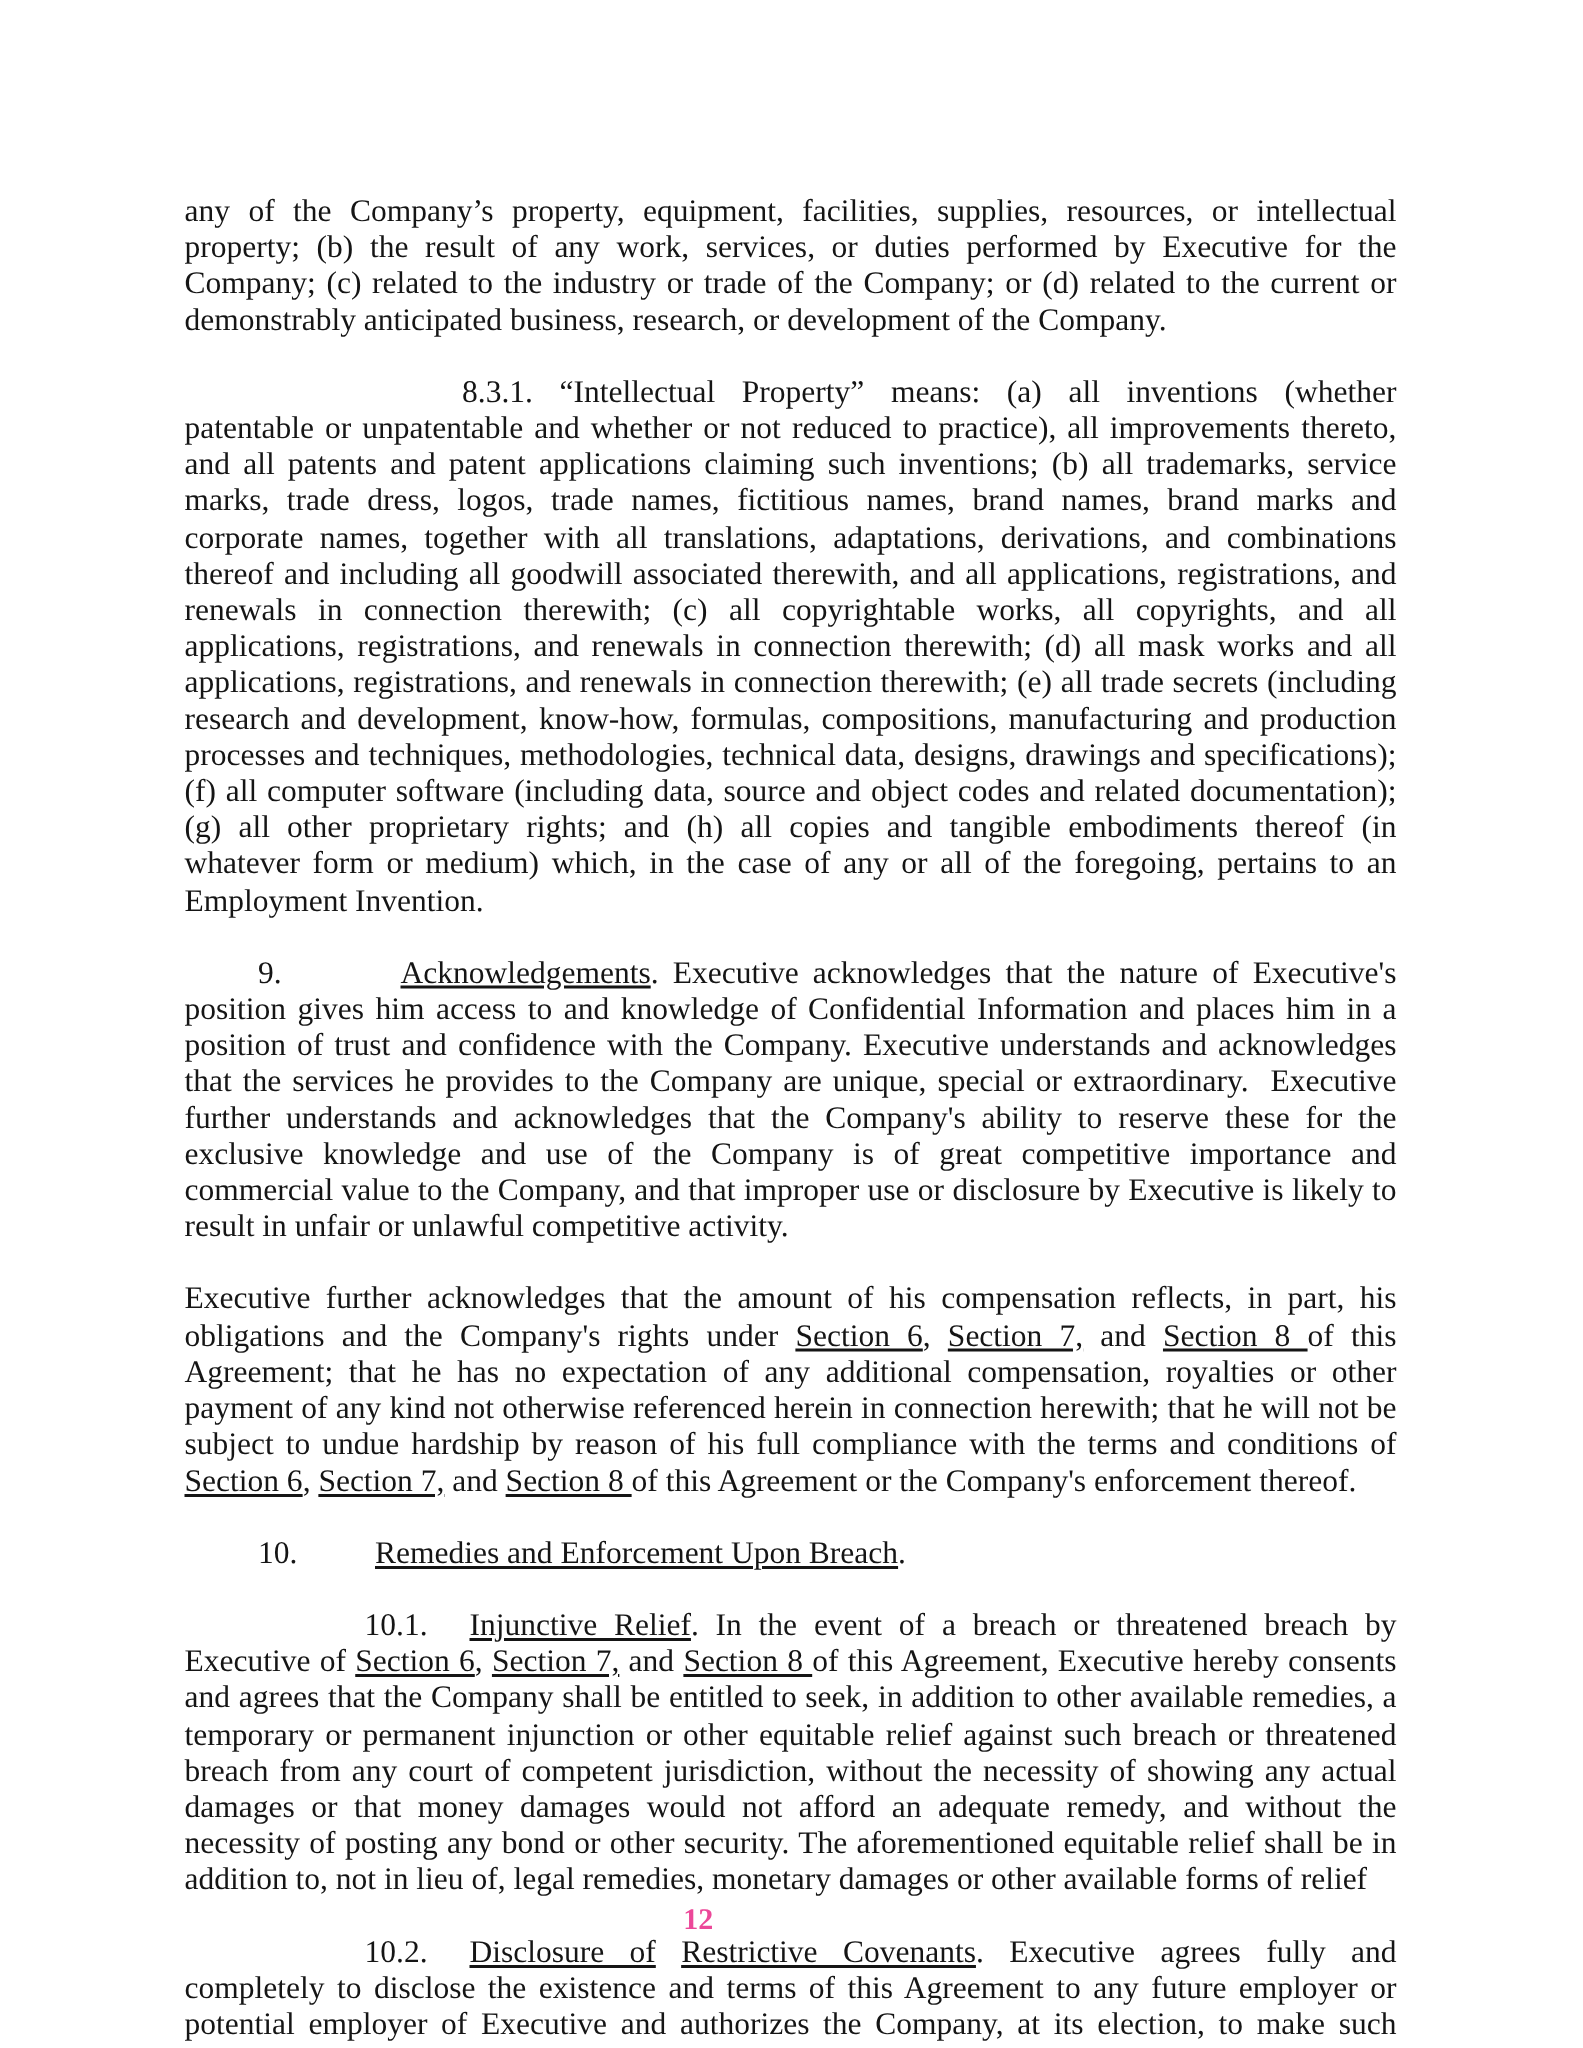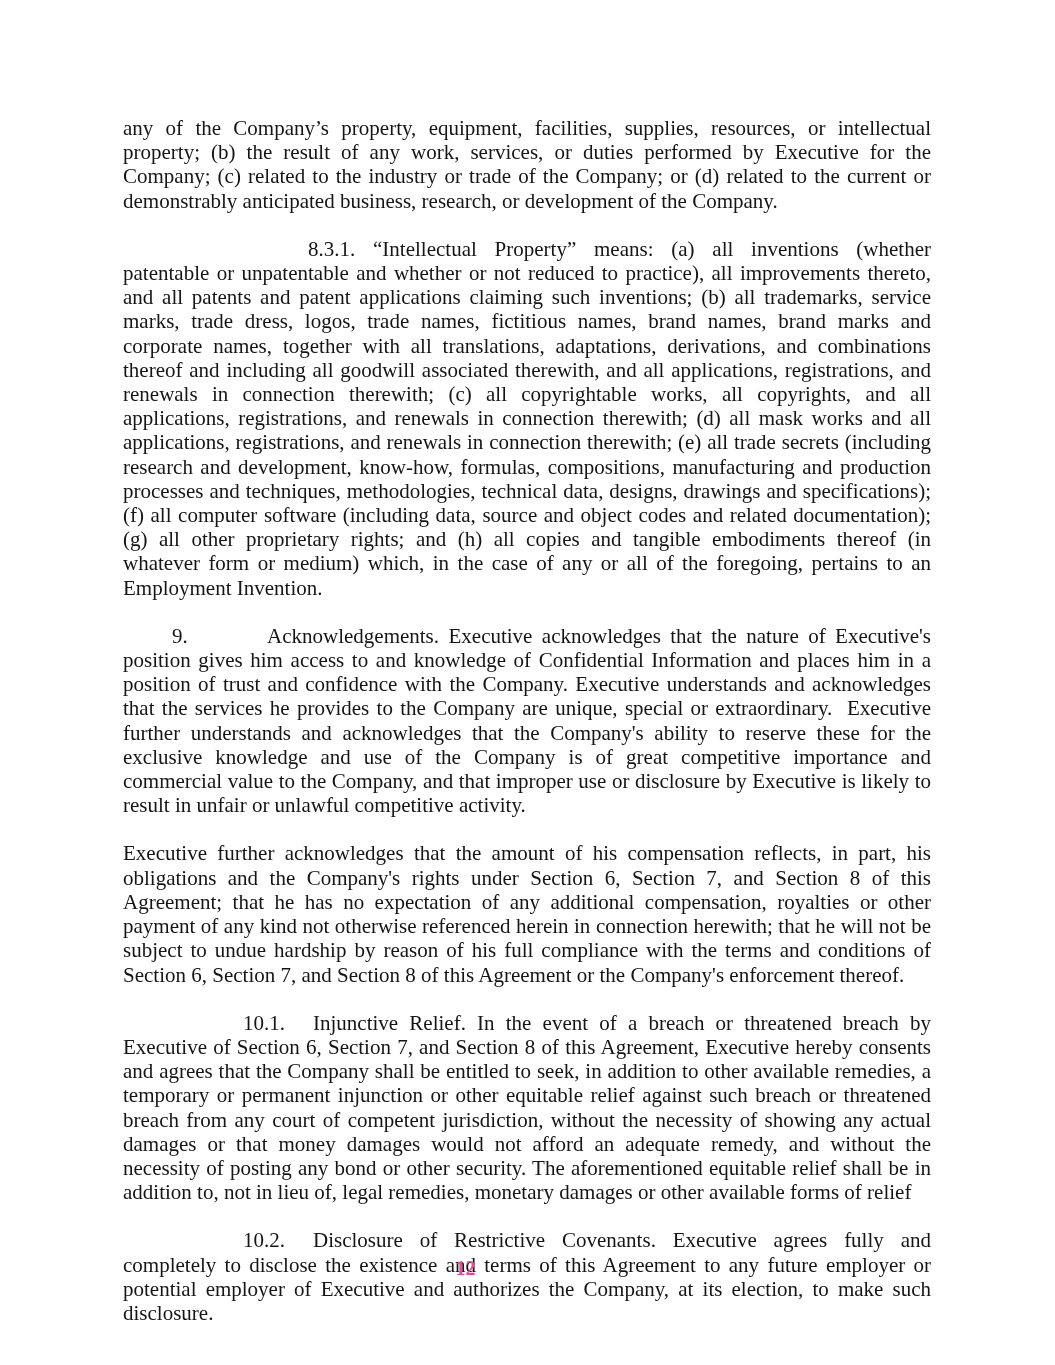--- a/index.html
+++ b/index.html
@@ -5,37 +5,37 @@
   html, body { margin: 0; padding: 0; }
   body {
     width: 1055px;
     height: 1365px;
     background: #ffffff;
     position: relative;
     overflow: hidden;
     font-family: "Liberation Serif", "DejaVu Serif", serif;
     color: #151515;
   }
-  main { position: absolute; inset: 0; }
+  main { position: absolute; inset: 0; margin-top: 12px; }
   #doc-body {
     position: absolute;
     left: 123px;
     top: 116px;
     width: 808px;
   }
   p.para {
     margin: 0 0 24px 0;
     font-size: 21px;
     line-height: 24.2px;
     text-align: justify;
     text-justify: inter-word;
   }
   span.num { display: inline-block; text-indent: 0; }
   .b { font-weight: normal; }
-  .u { }
+  .u { text-decoration: underline; }
   footer {
     position: absolute;
     top: 1256px;
     left: 0;
     width: 931px;
     text-align: center;
     font-size: 20px;
     line-height: 24px;
     font-weight: bold;
     color: #ec4899;
@@ -43,19 +43,20 @@
 </style>
 </head>
 <body>
 
 <main>
   <section id="doc-body">
       <p class="para" style="text-indent: 0px;"><span>any of the Company’s property, equipment, facilities, supplies, resources, or intellectual property; (b) the result of any work, services, or duties performed by Executive for the Company; (c) related to the industry or trade of the Company; or (d) related to the current or demonstrably anticipated business, research, or development of the Company.</span></p>
       <p class="para" style="text-indent: 185px;"><span>8.3.1. “</span><span class="b">Intellectual Property</span><span>” means: (a) all inventions (whether patentable or unpatentable and whether or not reduced to practice), all improvements thereto, and all patents and patent applications claiming such inventions; (b) all trademarks, service marks, trade dress, logos, trade names, fictitious names, brand names, brand marks and corporate names, together with all translations, adaptations, derivations, and combinations thereof and including all goodwill associated therewith, and all applications, registrations, and renewals in connection therewith; (c) all copyrightable works, all copyrights, and all applications, registrations, and renewals in connection therewith; (d) all mask works and all applications, registrations, and renewals in connection therewith; (e) all trade secrets (including research and development, know-how, formulas, compositions, manufacturing and production processes and techniques, methodologies, technical data, designs, drawings and specifications); (f) all computer software (including data, source and object codes and related documentation); (g) all other proprietary rights; and (h) all copies and tangible embodiments thereof (in whatever form or medium) which, in the case of any or all of the foregoing, pertains to an Employment Invention.</span></p>
       <p class="para" style="text-indent: 49px;"><span class="num" style="width: 95px;">9.</span><span class="u">Acknowledgements</span><span>. Executive acknowledges that the nature of Executive's position gives him access to and knowledge of Confidential Information and places him in a position of trust and confidence with the Company. Executive understands and acknowledges that the services he provides to the Company are unique, special or extraordinary.&nbsp; Executive further understands and acknowledges that the Company's ability to reserve these for the exclusive knowledge and use of the Company is of great competitive importance and commercial value to the Company, and that improper use or disclosure by Executive is likely to result in unfair or unlawful competitive activity.</span></p>
       <p class="para" style="text-indent: 0px;"><span>Executive further acknowledges that the amount of his compensation reflects, in part, his obligations and the Company's rights under </span><span class="u">Section 6</span><span>, </span><span class="u">Section 7,</span><span> and </span><span class="u">Section 8 </span><span>of this Agreement; that he has no expectation of any additional compensation, royalties or other payment of any kind not otherwise referenced herein in connection herewith; that he will not be subject to undue hardship by reason of his full compliance with the terms and conditions of </span><span class="u">Section 6</span><span>, </span><span class="u">Section 7,</span><span> and </span><span class="u">Section 8 </span><span>of this Agreement or the Company's enforcement thereof.</span></p>
+      <p class="para" style="text-indent: 49px;"><span class="num" style="width: 78px;">10.</span><span class="u">Remedies and Enforcement Upon Breach</span><span>.</span></p>
       <p class="para" style="text-indent: 120px;"><span class="num" style="width: 70px;">10.1.</span><span class="u">Injunctive Relief</span><span>. In the event of a breach or threatened breach by Executive of </span><span class="u">Section 6</span><span>, </span><span class="u">Section 7,</span><span> and </span><span class="u">Section 8 </span><span>of this Agreement, Executive hereby consents and agrees that the Company shall be entitled to seek, in addition to other available remedies, a temporary or permanent injunction or other equitable relief against such breach or threatened breach from any court of competent jurisdiction, without the necessity of showing any actual damages or that money damages would not afford an adequate remedy, and without the necessity of posting any bond or other security. The aforementioned equitable relief shall be in addition to, not in lieu of, legal remedies, monetary damages or other available forms of relief</span></p>
       <p class="para" style="text-indent: 120px;"><span class="num" style="width: 70px;">10.2.</span><span class="u">Disclosure of</span><span> </span><span class="u">Restrictive Covenants</span><span>. Executive agrees fully and completely to disclose the existence and terms of this Agreement to any future employer or potential employer of Executive and authorizes the Company, at its election, to make such disclosure.</span></p>
     </section>
   <footer>
     <span>12</span>
   </footer>
 </main>
 
 </body></html>

